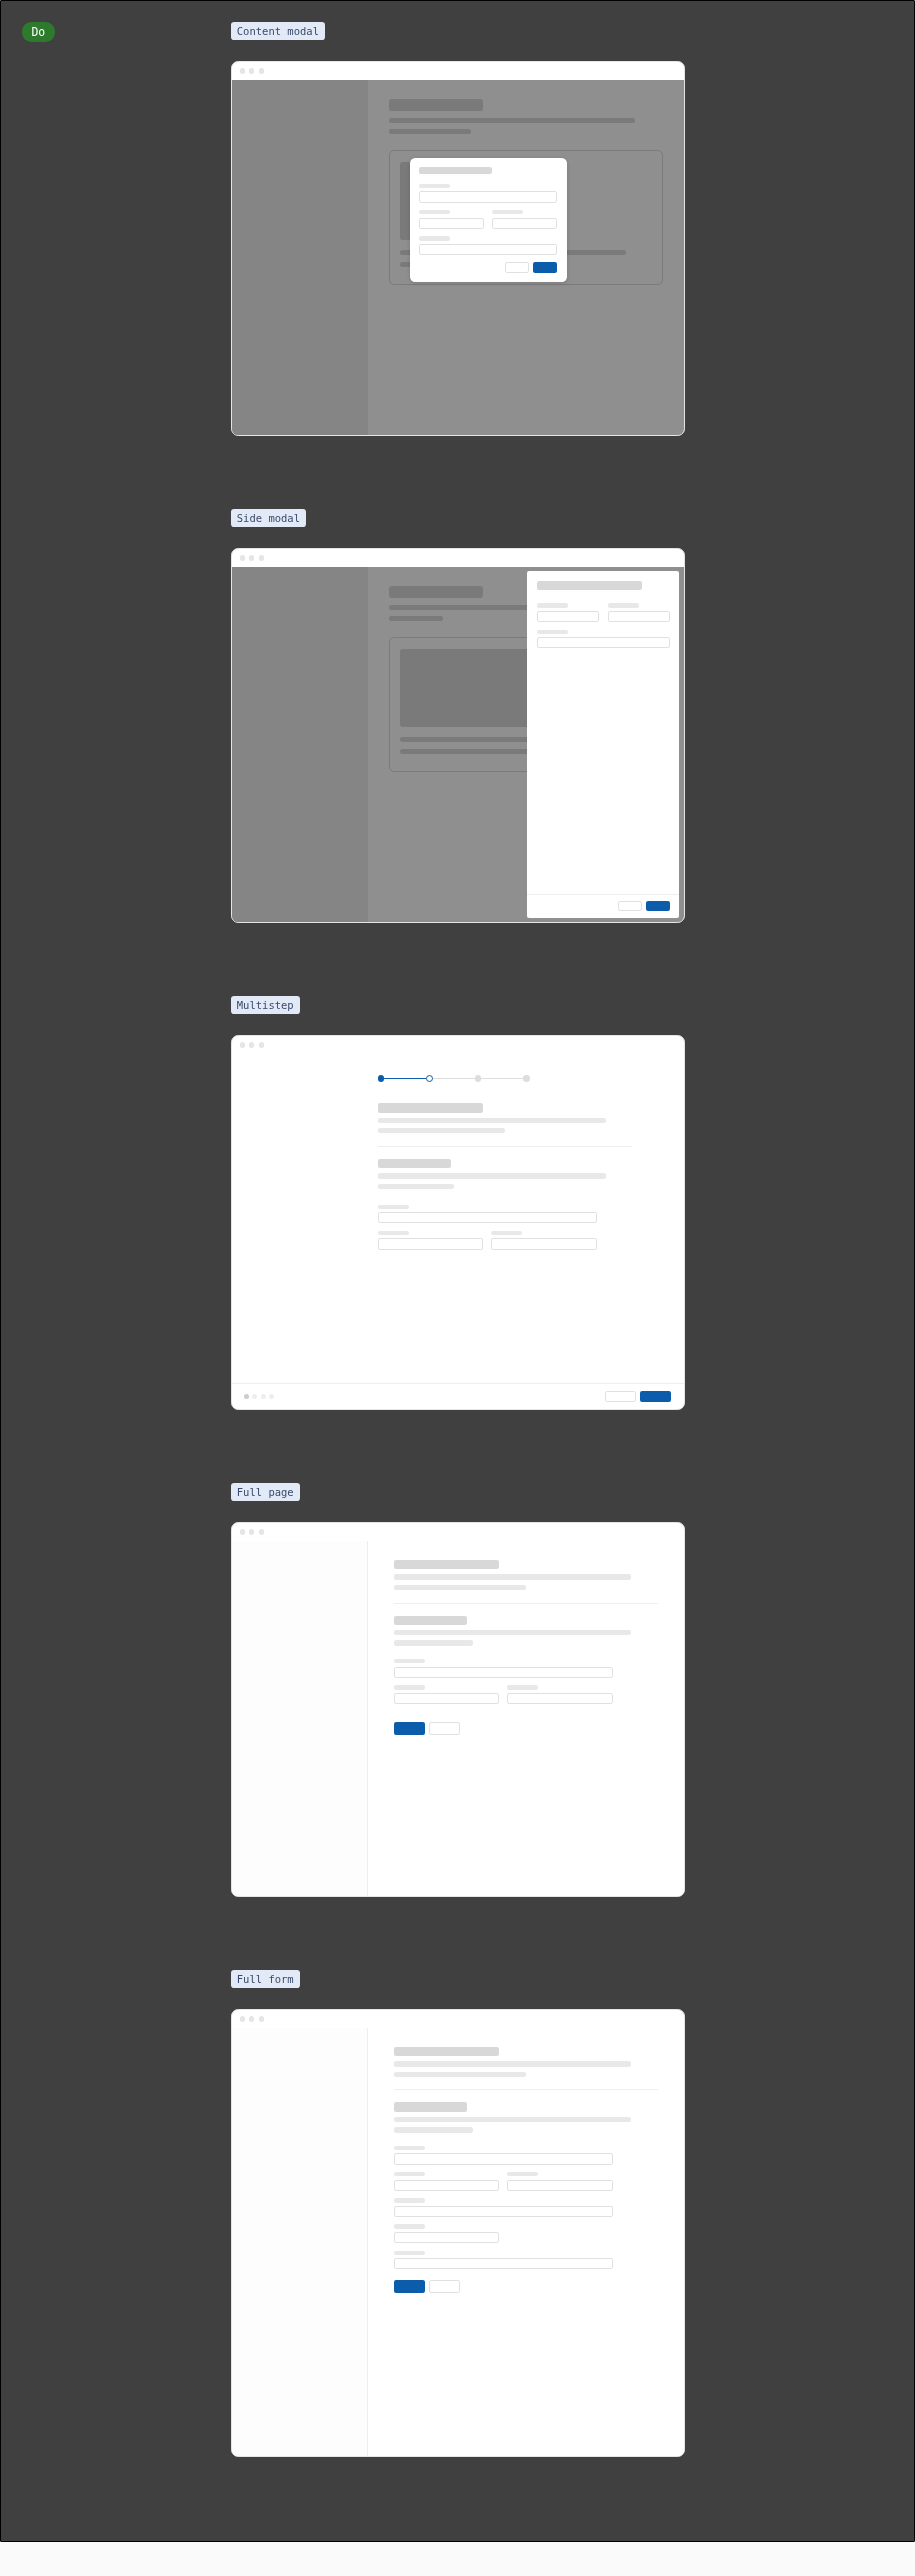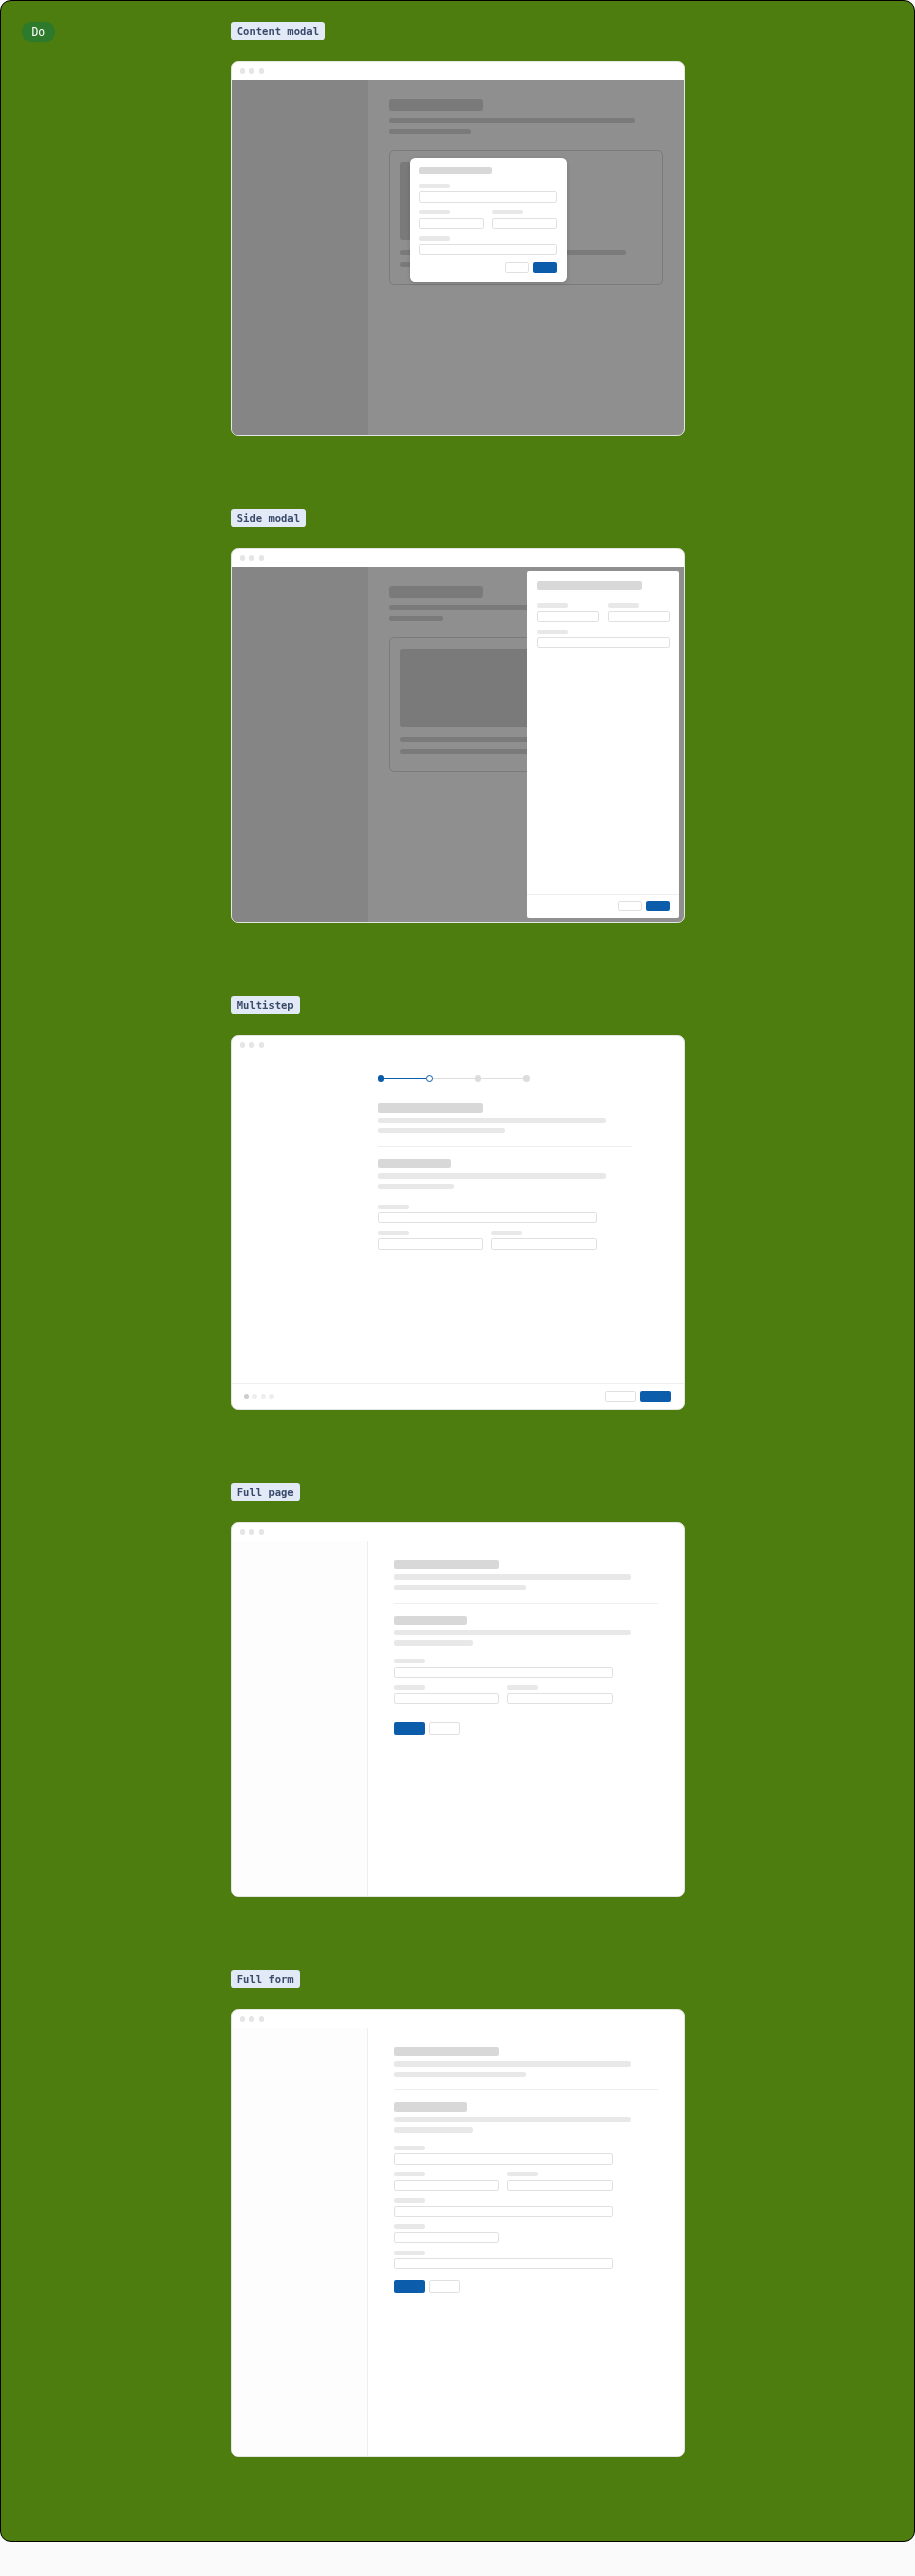--- a/index.html
+++ b/index.html
@@ -5,40 +5,39 @@
 * { box-sizing: border-box; margin: 0; padding: 0; }
 body {
   background: #fafafa;
   font-family: ui-monospace, Menlo, Monaco, monospace;
   font-size: 6.3px;
   display: flex;
   justify-content: center;
 }
 .page {
   width: 915px;
-  background: #4d7c0f;
+  background: #404040;
   border: 0.5px solid #000;
-  border-radius: 11px;
+  border-radius: 1px;
   padding: 21px 0 63px;
   position: relative;
 }
 .do-badge {
   position: absolute;
   top: 21px;
   left: 21px;
   background: #2d7a2d;
   color: #fff;
   padding: 3.1px 9.4px;
   border-radius: 9.4px;
   font-size: 11.5px;
 }
 .section {
   width: 454px;
   margin: 0 auto 73px;
-  font-weight: bold;
 }
 .section:first-of-type { margin-top: 63px; }
 .label {
   display: inline-block;
   background: #e3eaf7;
   color: #3a4a6b;
   padding: 3.1px 6.3px;
   border-radius: 3.1px;
   font-size: 10.5px;
   margin-bottom: 21px;

